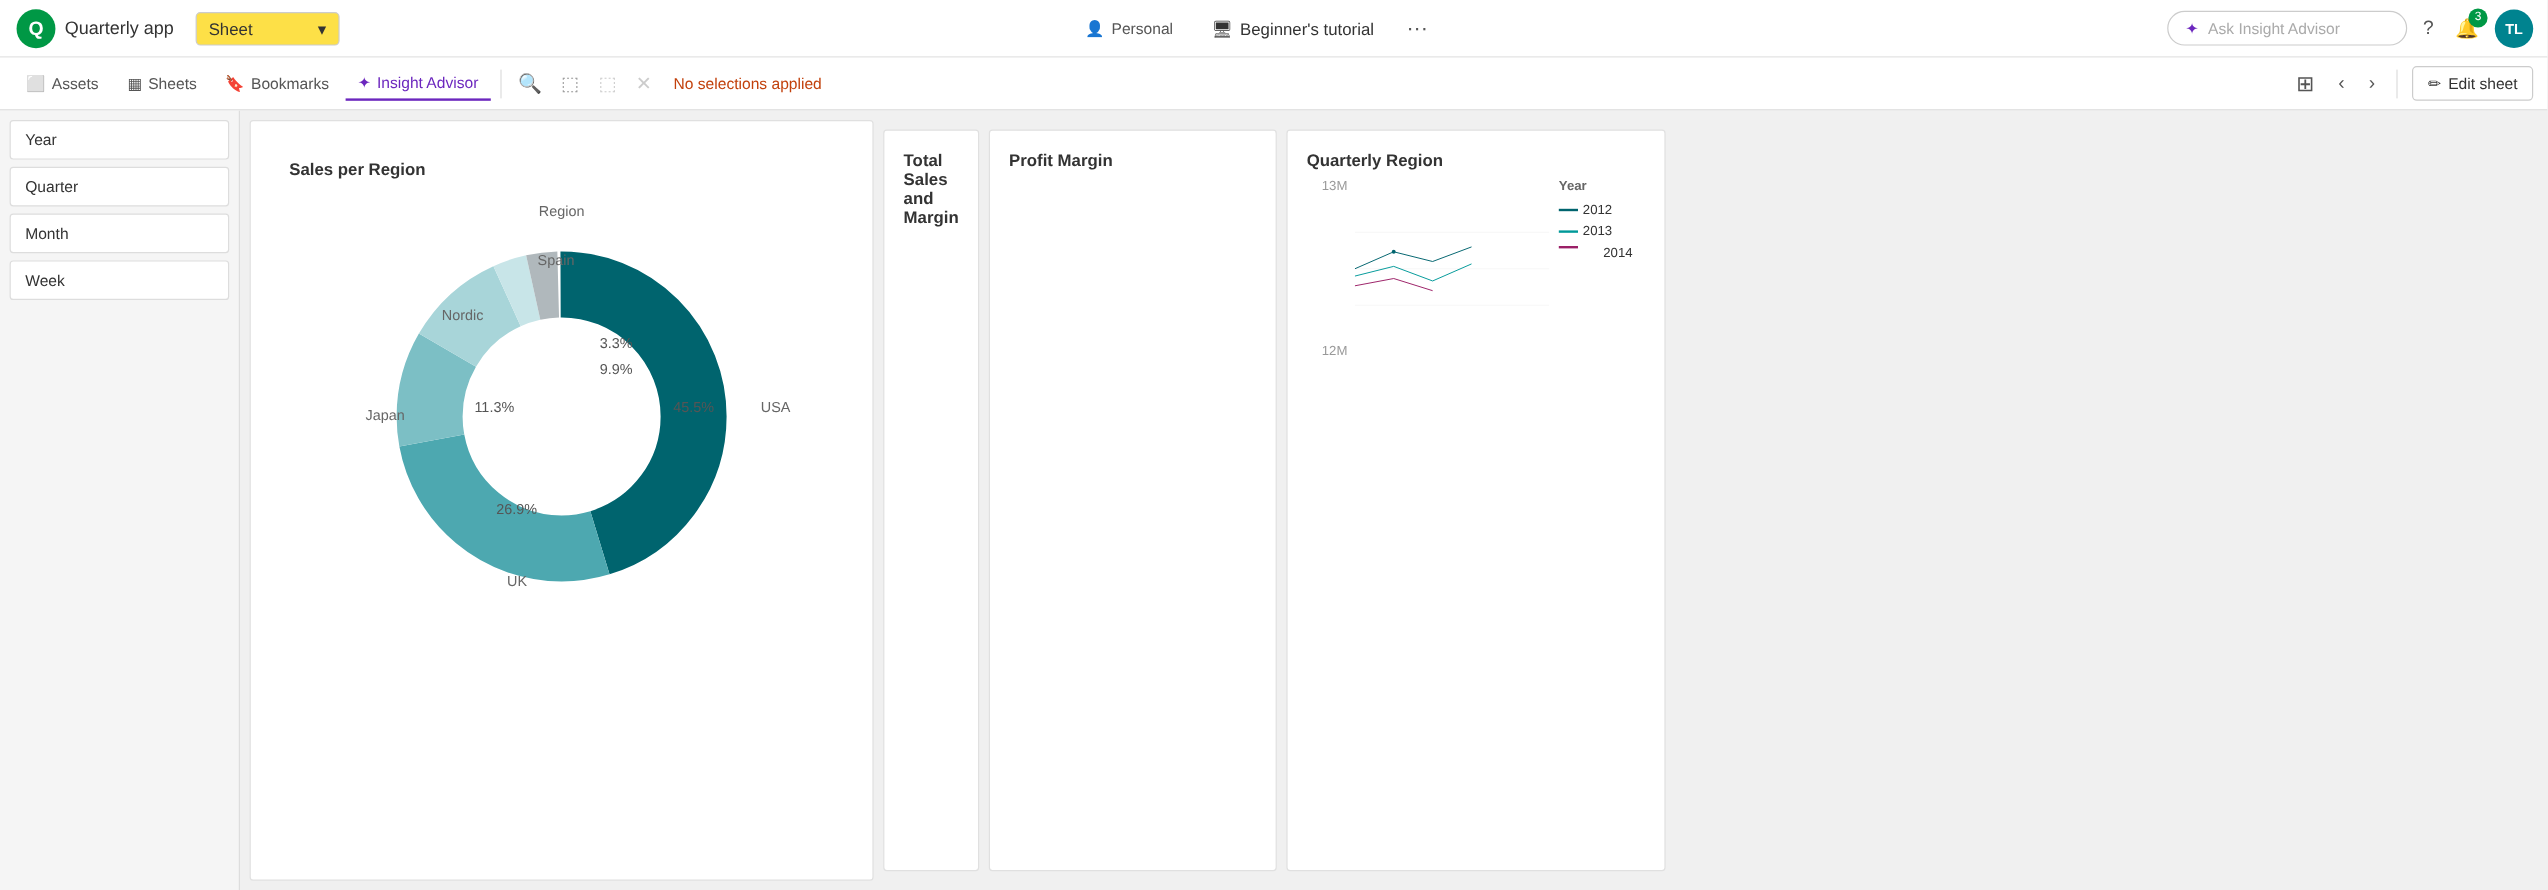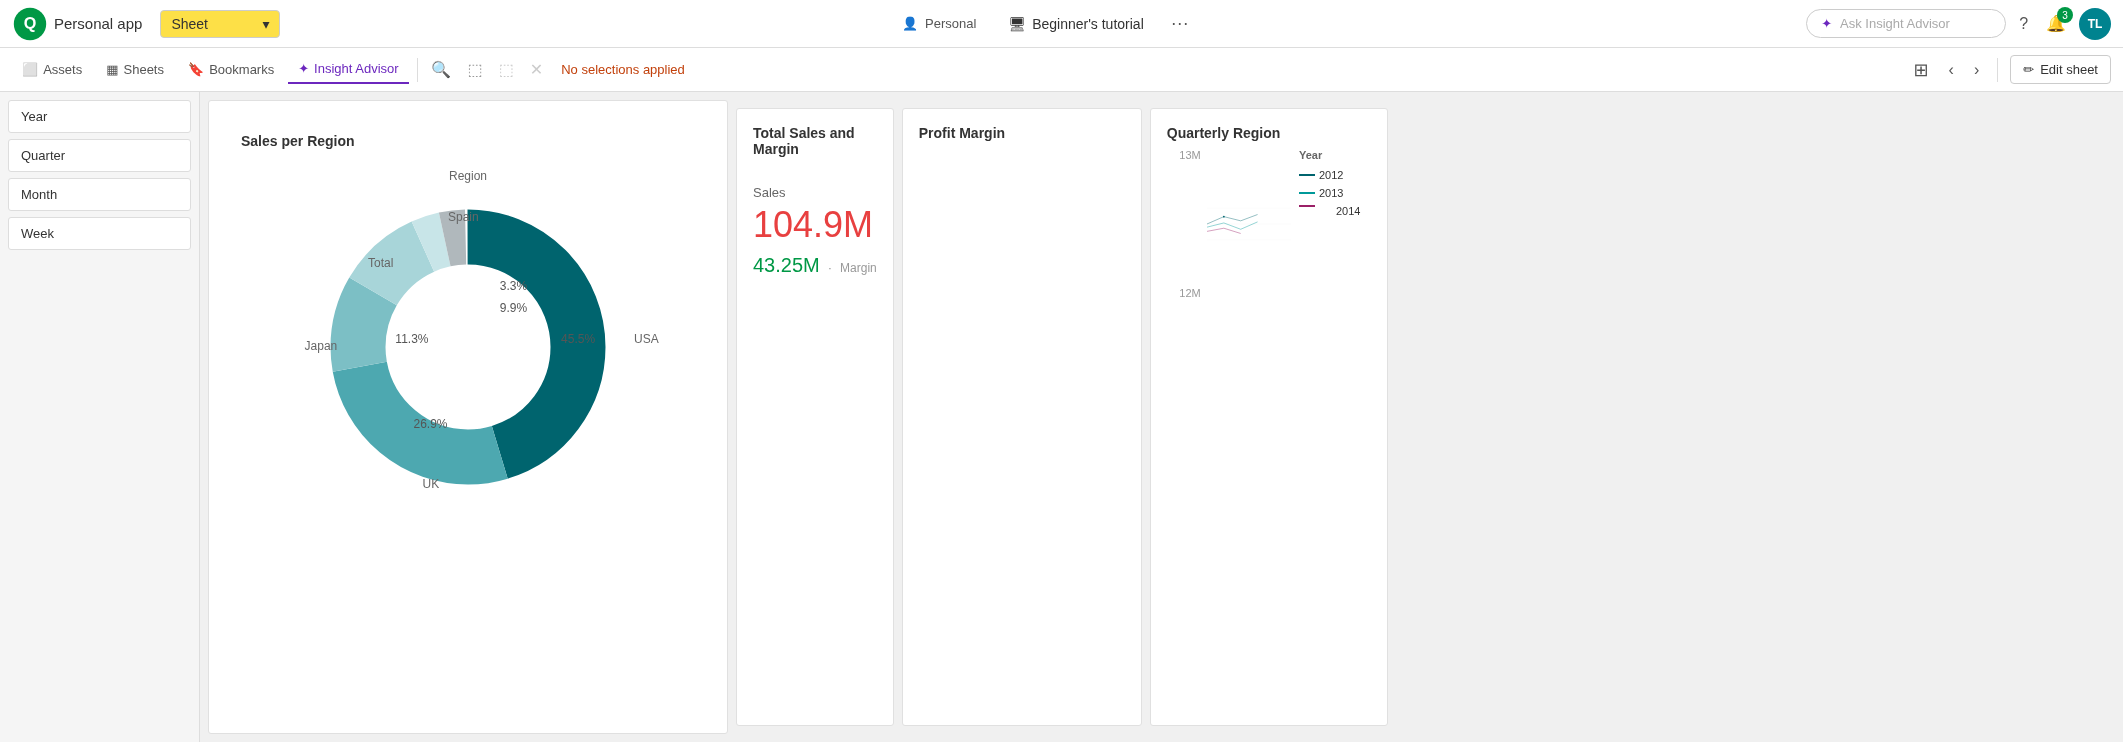--- a/index.html
+++ b/index.html
@@ -128,21 +128,21 @@
 </head>
 <body>
 
 <div class="top-bar">
   <div class="qlik-logo">
 
     <svg class="qlik-icon" viewBox="0 0 40 40" fill="none">
       <circle cx="20" cy="20" r="18" fill="#009845"></circle>
       <text x="20" y="26" text-anchor="middle" fill="white" font-size="18" font-weight="bold" font-family="Arial">Q</text>
     </svg>
-    <span class="app-name">Personal app</span>
+    <span class="app-name">Quarterly app</span>
   </div>
 
   <div class="sheet-dropdown">
     <span>Sheet</span>
     <span style="margin-left:auto;">▾</span>
   </div>
 
   <div class="top-center">
     <button class="personal-btn">
       <span>👤</span>
@@ -218,21 +218,21 @@
 
   <div class="center-panel">
 
     <div style="flex:1; overflow:auto; padding: 8px 0 8px 8px; display:flex; gap:8px;">
       <div class="chart-card sales-chart" style="flex:1; max-width:520px; position:relative;">
         <div class="chart-title">Sales per Region</div>
         <div class="donut-container">
           <span class="region-legend">Region</span>
 
           <span style="position:absolute; top:14%; left:50%; transform:translateX(-20px); font-size:12px; color:#666;">Spain</span>
-          <span style="position:absolute; top:26%; left:28%; font-size:12px; color:#666;">Total</span>
+          <span style="position:absolute; top:26%; left:28%; font-size:12px; color:#666;">Nordic</span>
           <span style="position:absolute; top:48%; left:14%; font-size:12px; color:#666;">Japan</span>
           <span style="position:absolute; bottom:12%; left:40%; font-size:12px; color:#666;">UK</span>
           <span style="position:absolute; top:46%; right:8%; font-size:12px; color:#666;">USA</span>
 
           <span style="position:absolute; top:32%; left:57%; font-size:12px; color:#555;">3.3%</span>
           <span style="position:absolute; top:38%; left:57%; font-size:12px; color:#555;">9.9%</span>
           <span style="position:absolute; top:46%; left:34%; font-size:12px; color:#555;">11.3%</span>
           <span style="position:absolute; bottom:28%; left:38%; font-size:12px; color:#555;">26.9%</span>
           <span style="position:absolute; top:46%; right:22%; font-size:12px; color:#555;">45.5%</span>
 
@@ -248,33 +248,20 @@
           </svg>
         </div>
       </div>
 
       <div class="right-panel">
 
         <div class="right-top">
 
           <div class="total-sales-card">
             <div class="chart-title">Total Sales and Margin</div>
-            <div style="margin-top: 28px;">
-              <div class="sales-label">Sales</div>
-              <div class="sales-value">
-                <span>104.9M</span>
-              </div>
-              <div class="margin-row">
-                <span class="margin-value">
-                  <span>43.25M</span>
-                </span>
-                <span class="margin-dash">·</span>
-                <span class="margin-label">Margin</span>
-              </div>
-            </div>
           </div>
 
           <div class="profit-card">
             <div class="chart-title">Profit Margin</div>
           </div>
         </div>
 
         <div class="quarterly-card" style="flex: 1; min-height: 200px;">
           <div class="quarterly-title">Quarterly Region</div>
           <div style="display:flex; height: 150px; position:relative;">

